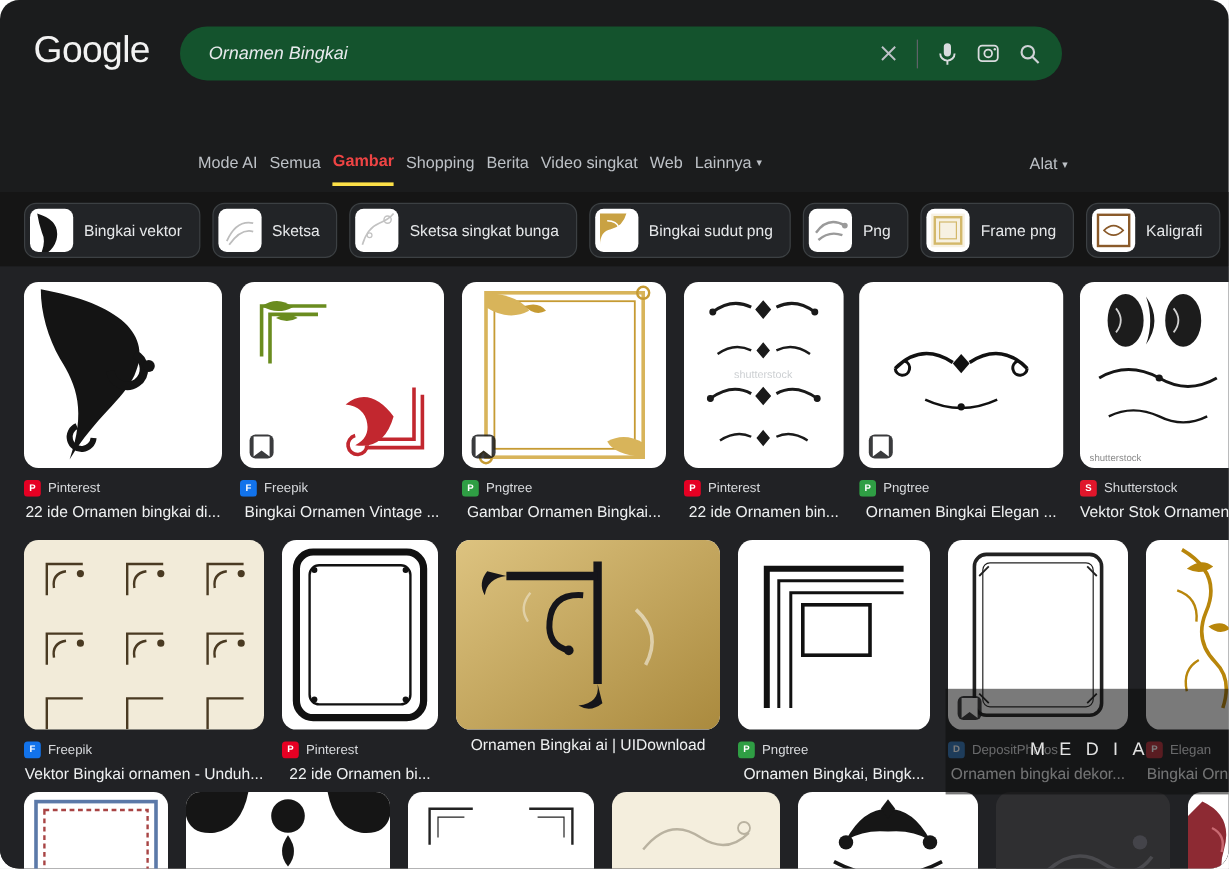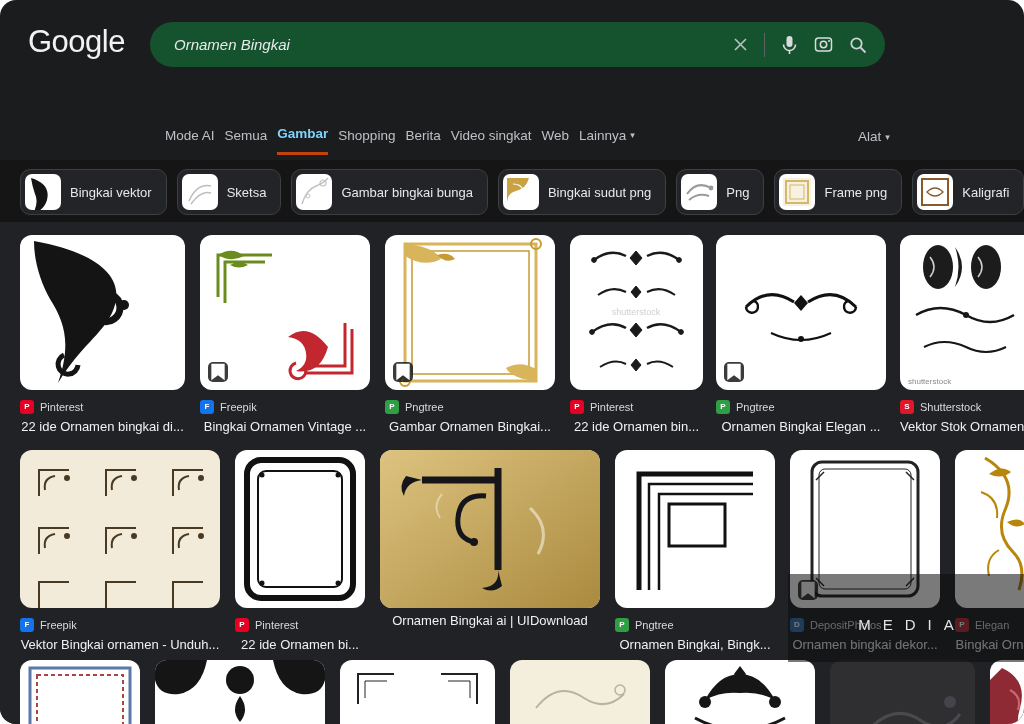--- a/index.html
+++ b/index.html
@@ -10,21 +10,21 @@
   .logo{position:absolute;left:28px;top:24px;font-size:31px;font-weight:500;color:#f2f2f2;letter-spacing:-0.5px;cursor:pointer;}
   .searchbar{position:absolute;left:150px;top:22px;width:735px;height:45px;background:#14532d;border-radius:23px;display:flex;align-items:center;padding:0 18px 0 24px;box-sizing:border-box;font-style:italic;}
   .query{flex:1;font-size:15px;color:#e8eaed;}
   .sb-icons{display:flex;align-items:center;gap:16px;}
   .sb-divider{width:1px;height:24px;background:#5f6368;}
   .icon-btn{display:flex;align-items:center;justify-content:center;cursor:pointer;}
 
   
   .tabs{position:absolute;left:165px;top:126px;display:flex;align-items:center;gap:10px;}
   .tab{font-size:13.5px;color:#bdc1c6;cursor:pointer;padding-bottom:11px;white-space:nowrap;display:flex;align-items:center;gap:4px;}
-  .tab.active{color:#7dd3fc;font-weight:700;border-bottom:3px solid #c2410c;}
+  .tab.active{color:#ef4444;font-weight:700;border-bottom:3px solid #fde047;}
   .caret{font-size:9px;color:#bdc1c6;}
   .tools{position:absolute;left:858px;top:129px;font-size:13.5px;color:#bdc1c6;cursor:pointer;display:flex;align-items:center;gap:4px;}
 
   
   .chipband{position:absolute;left:0;top:160px;width:1024px;height:62px;background:#151515;}
   .chips{position:absolute;left:20px;top:169px;display:flex;gap:10px;white-space:nowrap;}
   .chip{display:flex;align-items:center;gap:9px;height:44px;background:#222427;border:1px solid #3c4043;border-radius:10px;padding-right:14px;cursor:pointer;flex:0 0 auto;}
   .chip-thumb{width:36px;height:36px;margin:4px 0 4px 4px;border-radius:7px;overflow:hidden;background:#ffffff;display:block;flex:0 0 auto;}
   .chip-label{font-size:13px;color:#e6e8ea;}
 
@@ -123,21 +123,21 @@
     </div>
 
     <div class="chip">
       <span class="chip-thumb">
         <svg viewBox="0 0 36 36">
             <path d="M6 30 q4 -14 14 -18 q8 -3 12 -8" stroke="#c2c2c2" stroke-width="1.4" fill="none"></path>
             <circle cx="27" cy="9" r="3" fill="none" stroke="#c2c2c2" stroke-width="1.2"></circle>
             <circle cx="12" cy="22" r="2" fill="none" stroke="#c2c2c2" stroke-width="1"></circle>
           </svg>
       </span>
-      <span class="chip-label">Gambar bingkai bunga</span>
+      <span class="chip-label">Sketsa singkat bunga</span>
     </div>
 
     <div class="chip">
       <span class="chip-thumb">
         <svg viewBox="0 0 36 36">
             <path d="M4 4 h22 q-3 11 -13 13 q-9 2 -9 13 Z" fill="#c9a243"></path>
             <path d="M10 10 q8 0 10 6" stroke="#fff" stroke-width="1.2" fill="none"></path>
           </svg>
       </span>
       <span class="chip-label">Bingkai sudut png</span>

